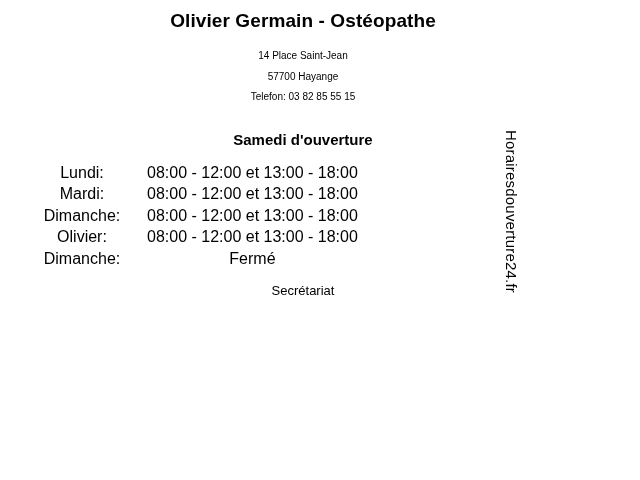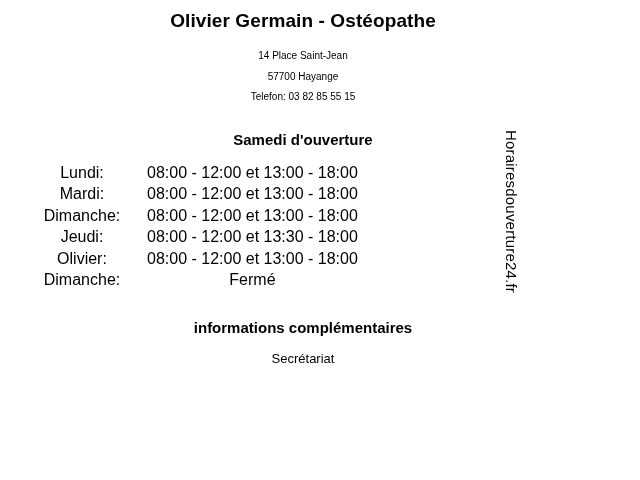--- a/index.html
+++ b/index.html
@@ -110,34 +110,29 @@
         </tr>
         <tr>
           <td class="day">Mardi:</td>
           <td class="hours">08:00 - 12:00 et 13:00 - 18:00</td>
         </tr>
         <tr>
           <td class="day">Dimanche:</td>
           <td class="hours">08:00 - 12:00 et 13:00 - 18:00</td>
         </tr>
         <tr>
-          <td class="day">Jeudi:</td>
-          <td class="hours">08:00 - 12:00 et 13:30 - 18:00</td>
-        </tr>
-        <tr>
           <td class="day">Olivier:</td>
           <td class="hours">08:00 - 12:00 et 13:00 - 18:00</td>
         </tr>
         <tr>
           <td class="day">Dimanche:</td>
           <td class="hours">Fermé</td>
         </tr>
       </tbody>
     </table>
 
-    <h2 class="subsection-title">informations complémentaires</h2>
     <p class="extra-text">Secrétariat</p>
 
   </div>
 
   <div class="side-watermark">Horairesdouverture24.fr</div>
 
 </div>
 
 </body></html>

